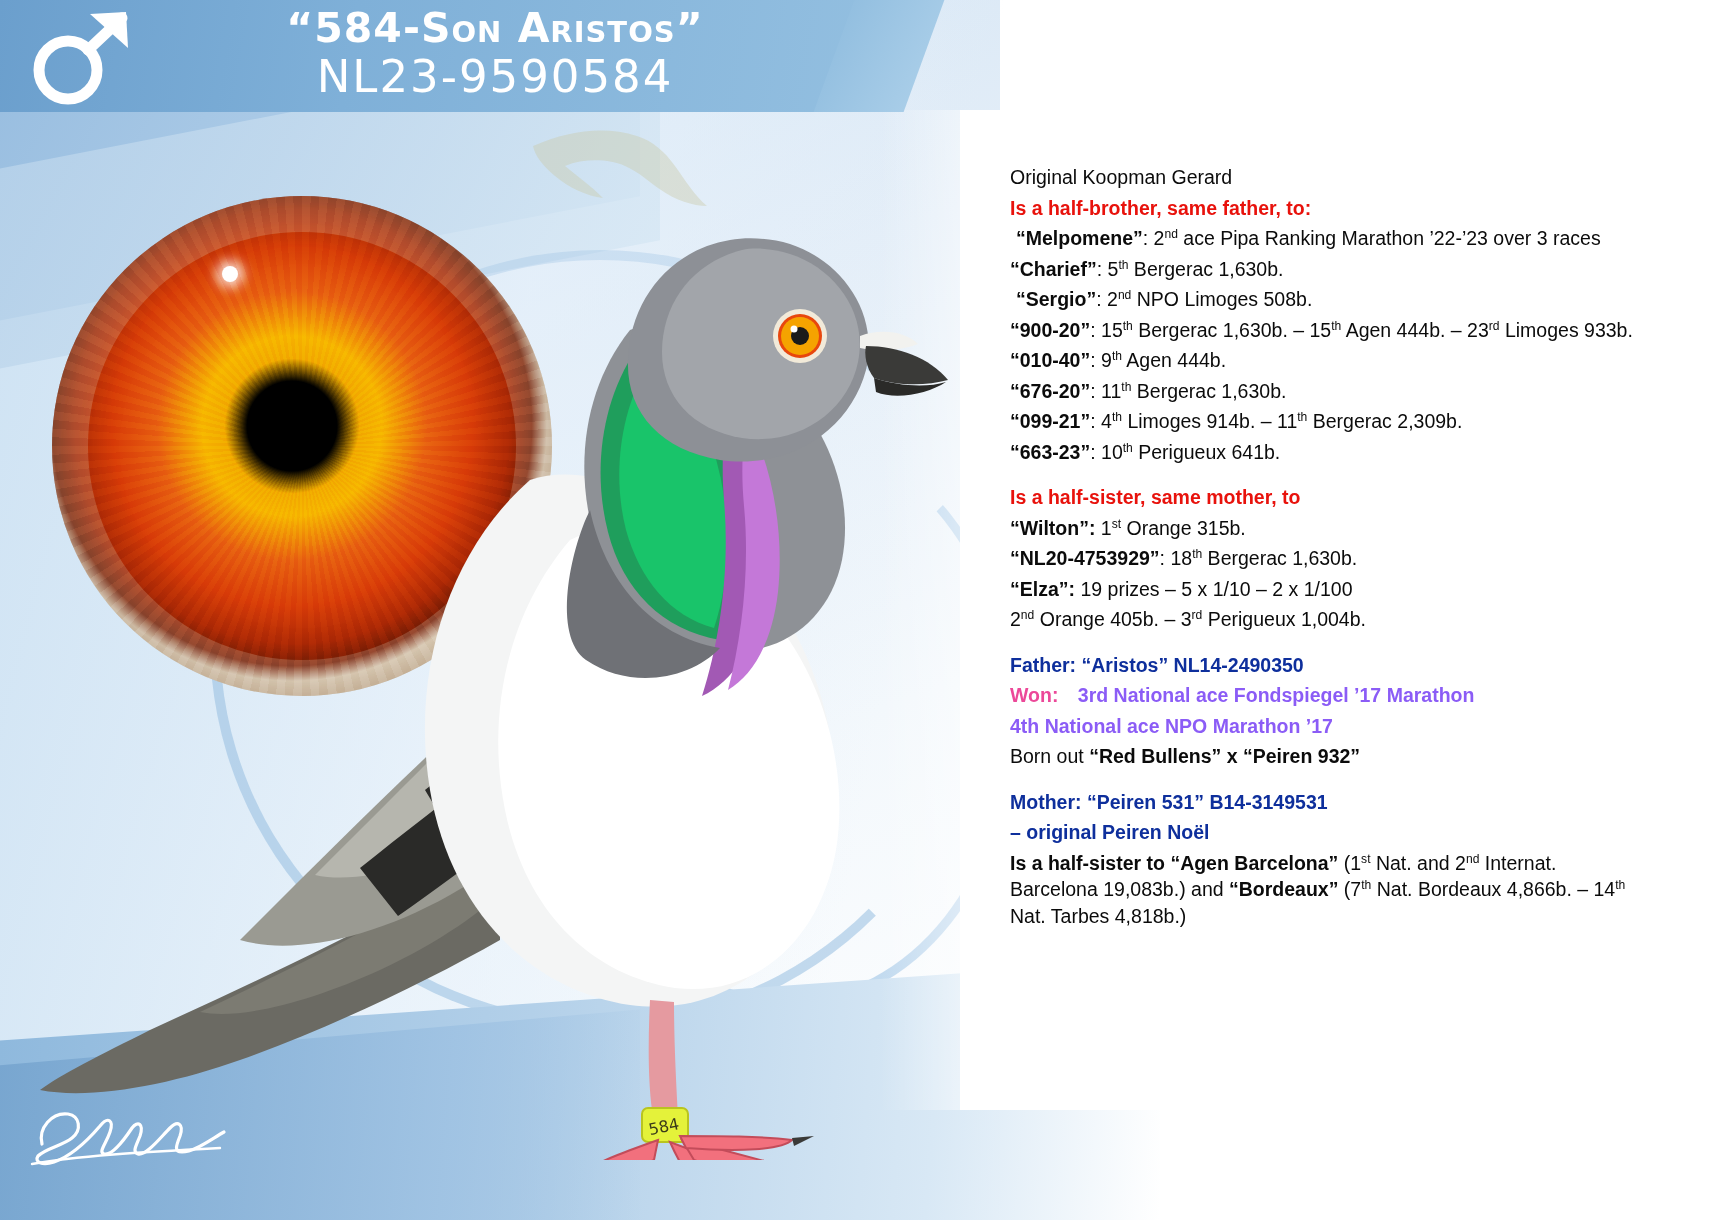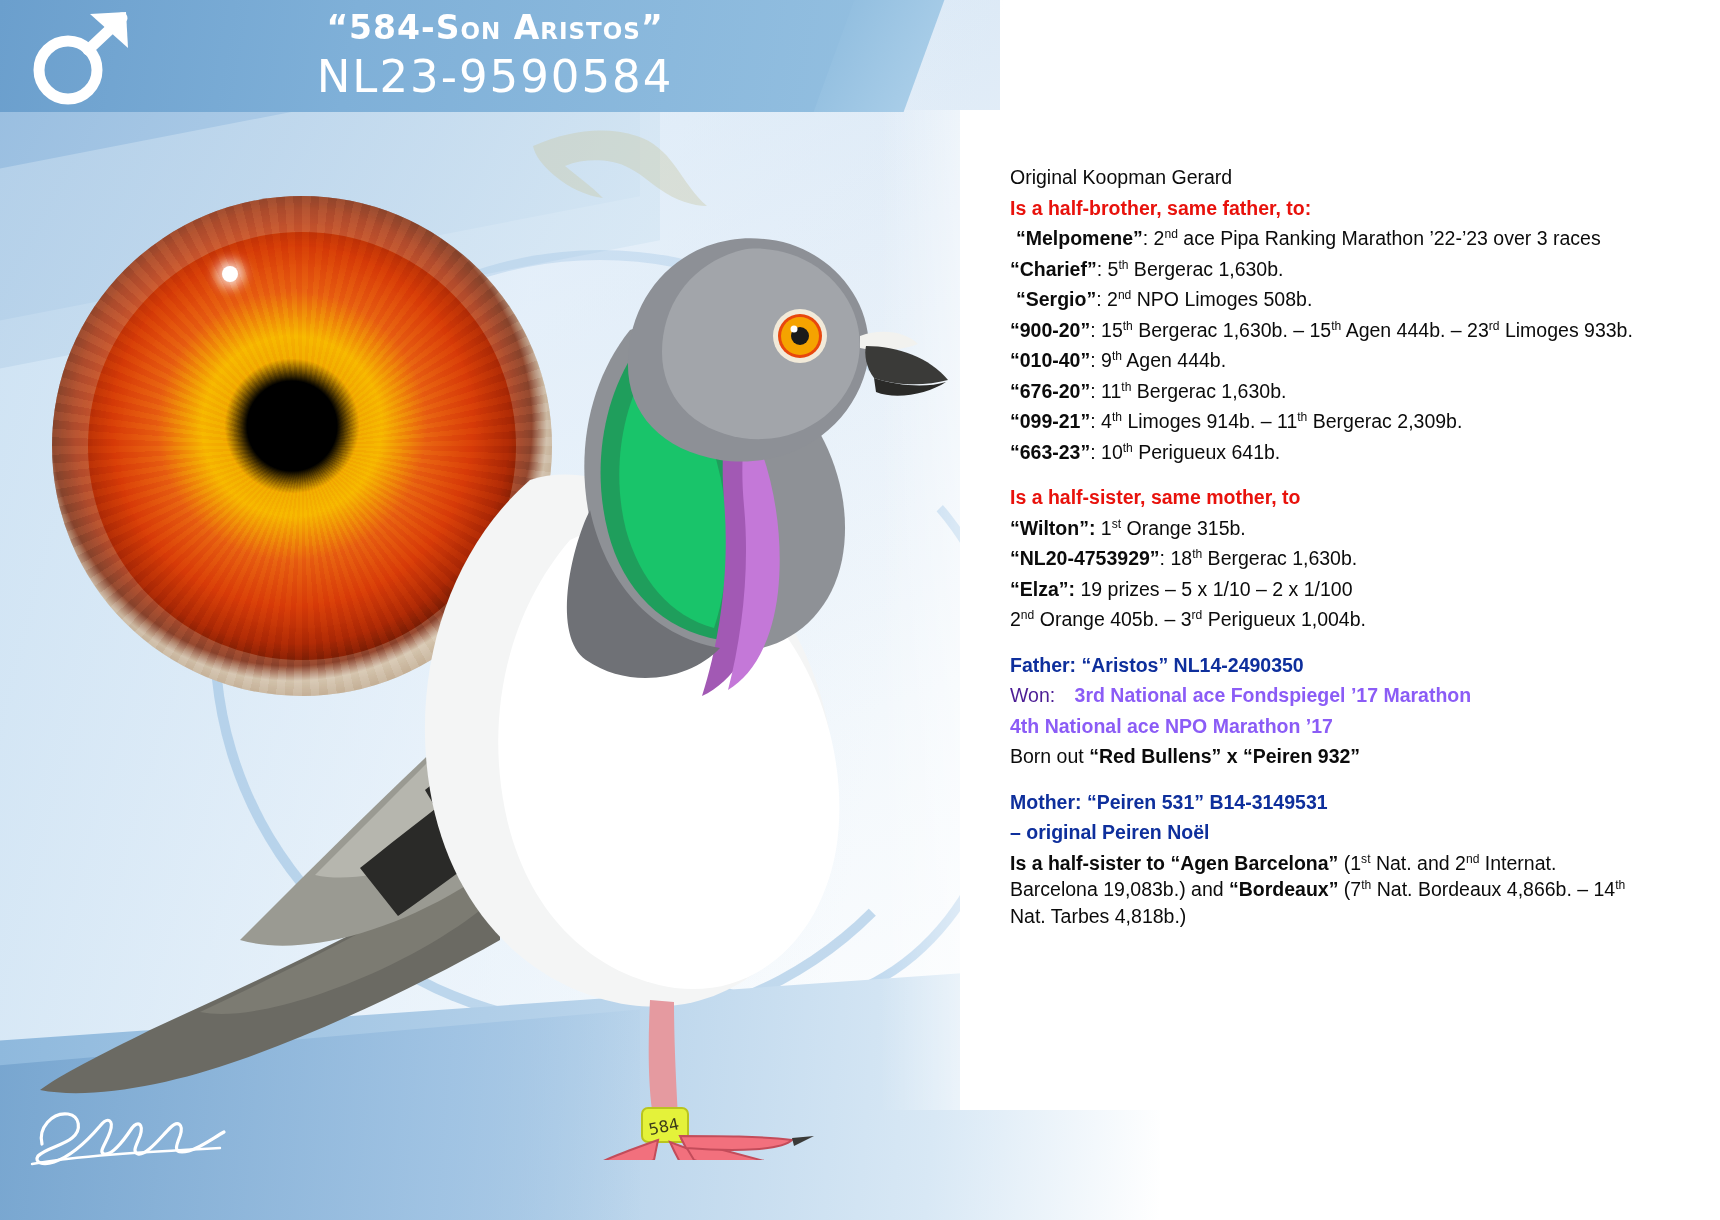--- a/index.html
+++ b/index.html
@@ -126,21 +126,21 @@
   .title-wrap {
     position: absolute;
     left: 170px; top: 6px;
     width: 650px;
     text-align: center;
     z-index: 6;
     color: #ffffff;
   }
   .title-name {
     font-family: "DejaVu Sans", sans-serif;
-    font-size: 33px;
+    font-size: 41px;
     font-weight: bold;
     letter-spacing: 1px;
     font-variant: small-caps;
     line-height: 44px;
     white-space: nowrap;
   }
   .title-ring {
     font-family: "DejaVu Sans", sans-serif;
     font-size: 45px;
     font-weight: normal;
@@ -232,21 +232,21 @@
     font-weight: bold;
   }
   b { font-weight: bold; }
   sup {
     font-size: 0.62em;
     vertical-align: super;
     line-height: 0;
   }
   .indent { padding-left: 6px; }
   .won-row { display: block; }
-  .won-label { font-weight: normal; color: #4c1d95; }
+  .won-label { font-weight: bold; color: #ec4899; }
 </style>
 </head>
 <body>
 
 <div class="page">
 
   <div class="bg-wash"></div>
   <div class="bg-wash2"></div>
   <div class="bg-diag-top"></div>
   <div class="bg-diag-top2"></div>

